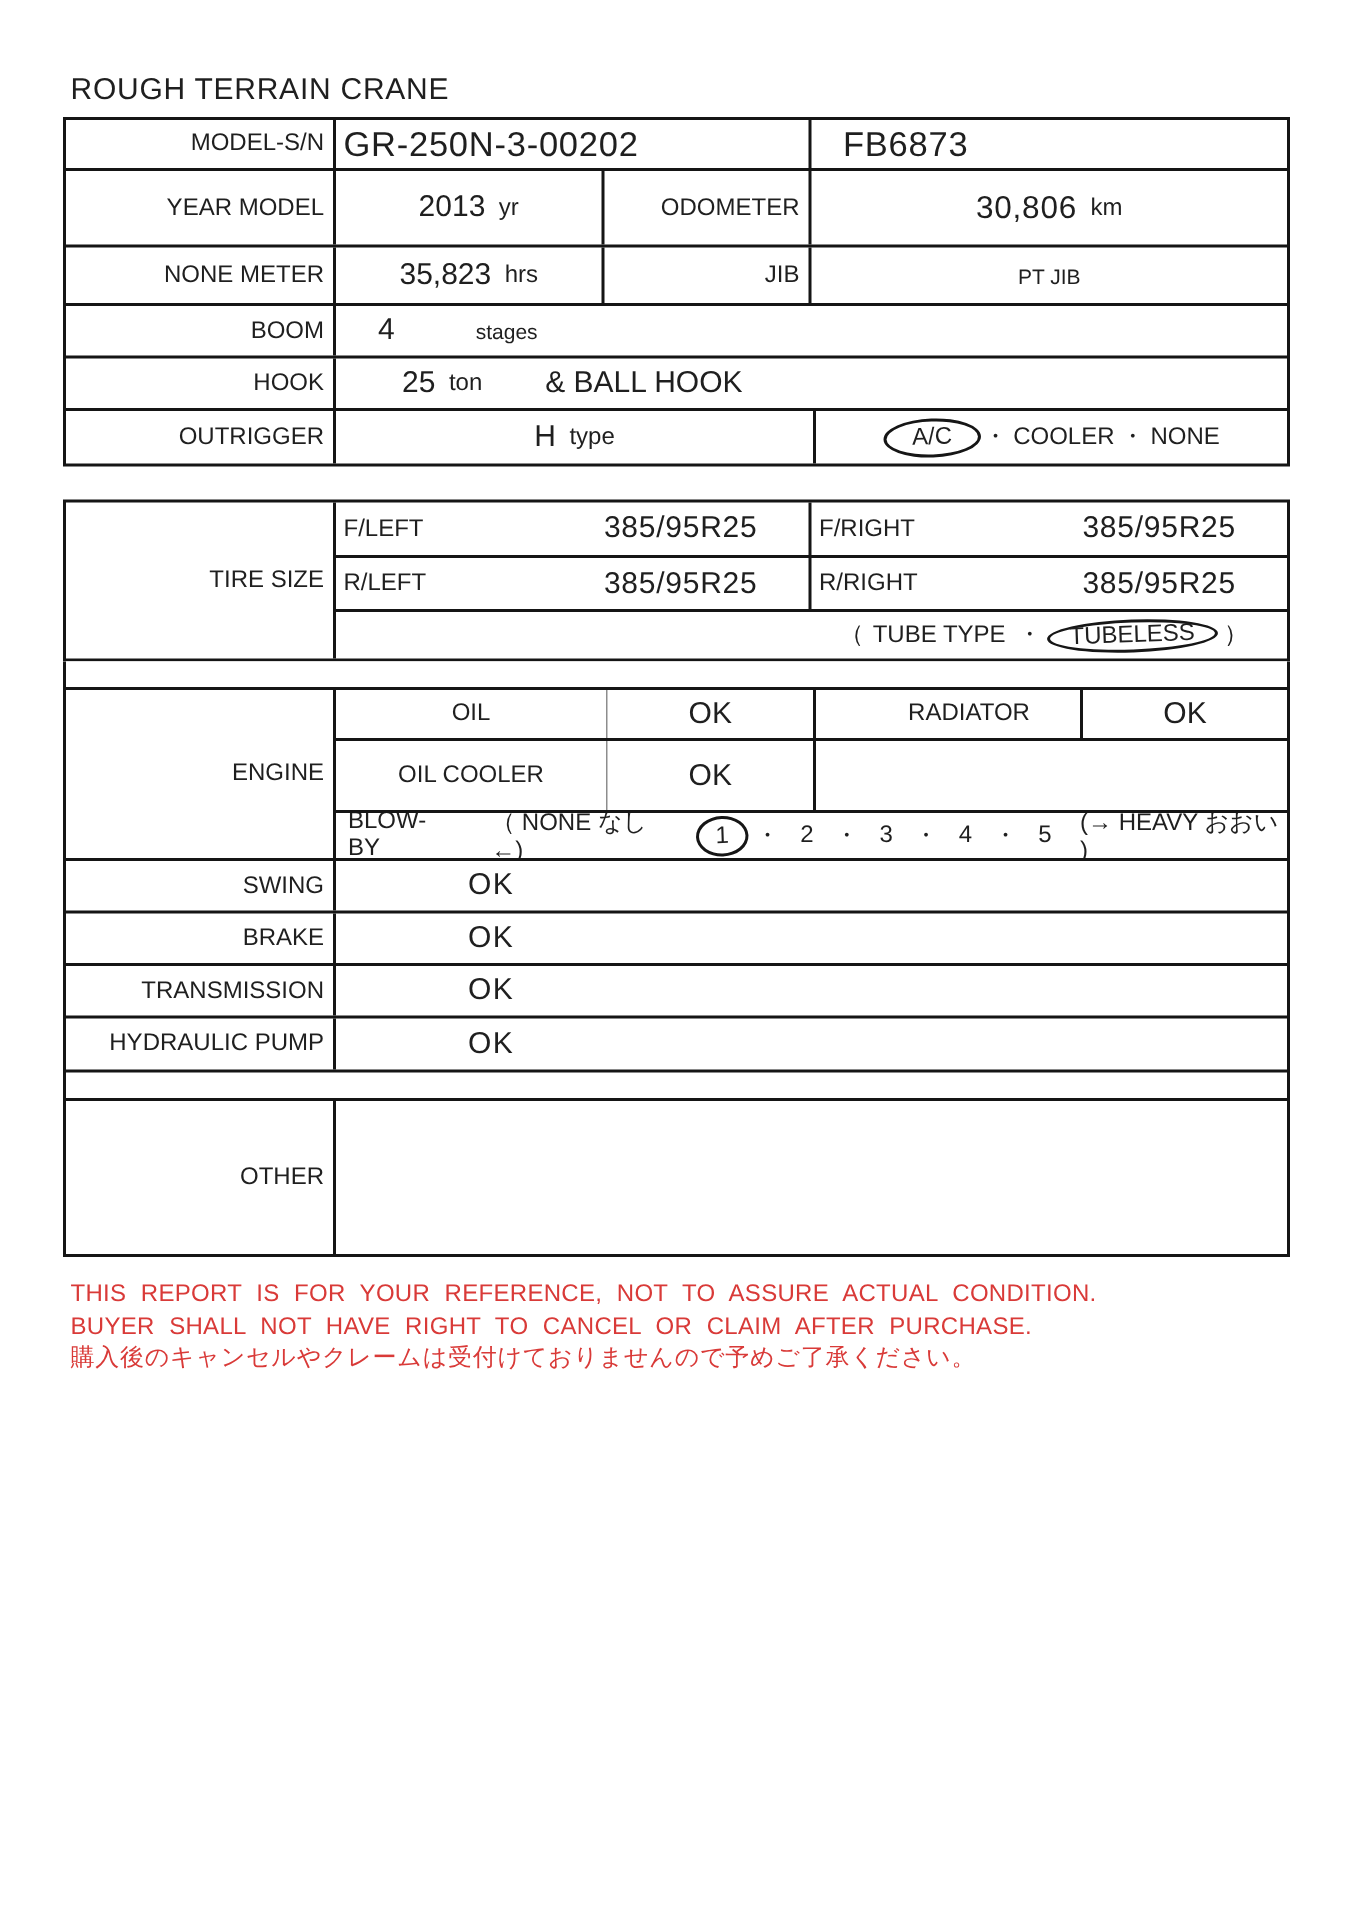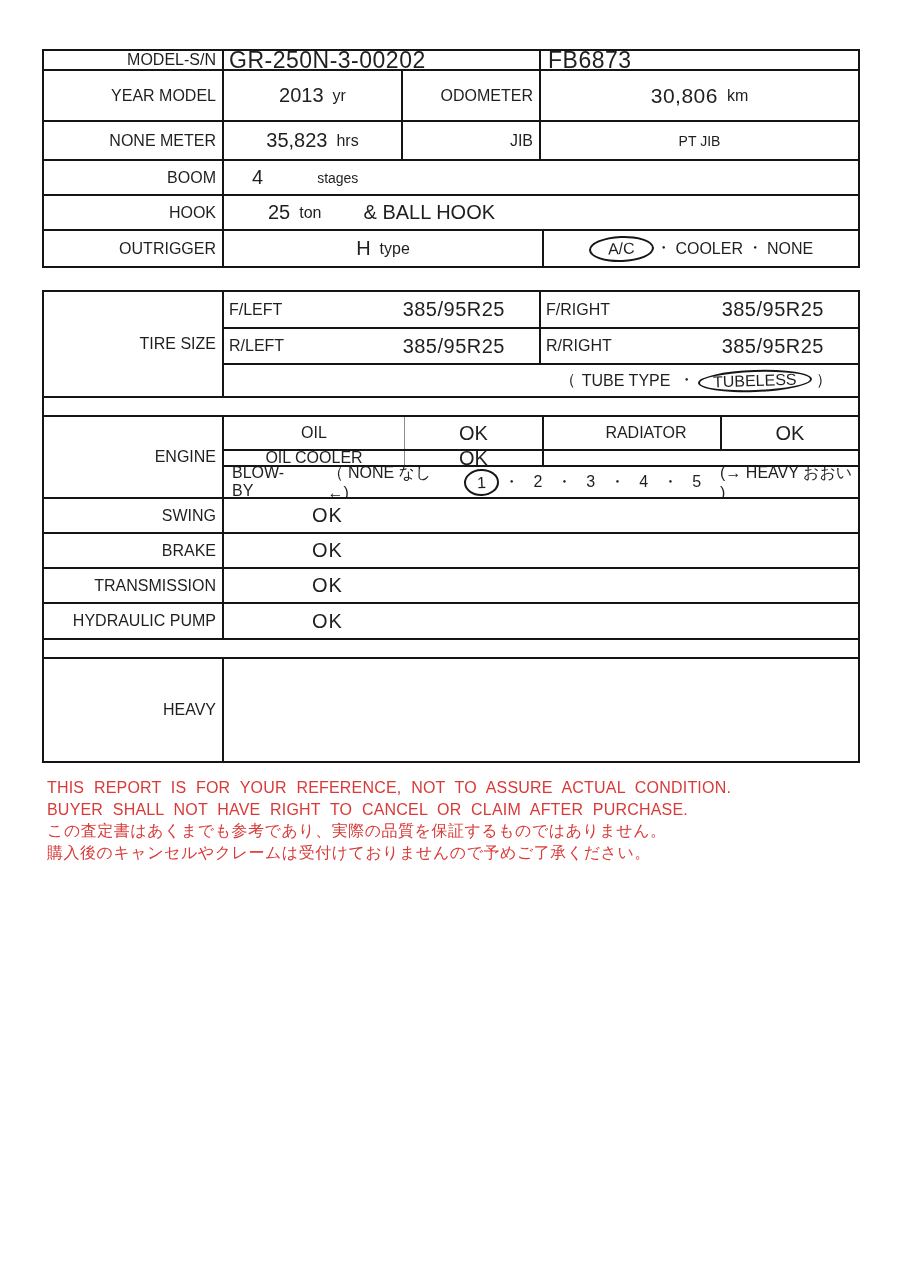--- a/index.html
+++ b/index.html
@@ -42,39 +42,39 @@
   .w138{width:138px;flex:0 0 138px;}
   .w178{width:178px;flex:0 0 178px;padding-left:28px;}
   .w315{width:315px;flex:0 0 315px;}
   .w316{width:316px;flex:0 0 316px;}
   .w318{width:318px;flex:0 0 318px;}
   .w319{width:319px;flex:0 0 319px;}
   .w634{width:634px;flex:0 0 634px;}
   
   .h17{height:17px;}
   .h19{height:19px;}
-  .h31{height:16px;}
+  .h31{height:48px;}
   .h32{height:32px;}
   .h33{height:33px;}
-  .h34{height:18px;}
+  .h34{height:32px;}
   .h35{height:35px;}
   .h36{height:36px;}
   .h37{height:37px;}
   .h39{height:39px;}
   .h41{height:51px;}
   .h104{height:104px;}
   
   .v23{font-size:23px;letter-spacing:0.5px;}
   .v21{font-size:21px;letter-spacing:0.5px;}
   .v20{font-size:20px;}
   .v19{font-size:14px;}
   .v16{font-size:16px;}
   .unit{font-size:16px;margin-left:9px;}
   .pl4{padding-left:5px;}
-  .pl6{padding-left:7px;}
+  .pl6{padding-left:21px;}
   
   .grp{display:flex;align-items:stretch;}
   .lab-span{
     width:180px;flex:0 0 180px;
     display:flex;align-items:center;justify-content:flex-end;
     text-align:right;padding-right:6px;font-size:16px;
     border-right:2px solid var(--line);
   }
   .grp-rows{flex:1 1 auto;min-width:0;}
   .grp-rows .row + .row{border-top:2px solid var(--line);}
@@ -105,20 +105,21 @@
   .footer p{margin:0;line-height:21.5px;}
   .f-en{font-size:16px;word-spacing:5px;letter-spacing:0.2px;}
   .f-jp{font-size:16px;letter-spacing:0.5px;}
   .spacer-row{background:#fff;}
 </style>
 </head>
 <body>
 
 <div class="page">
 
+  <h1 class="title">ROUGH TERRAIN CRANE</h1>
 
   <div class="tbl">
     <div class="row h34">
       <div class="cell lab w180">MODEL-S/N</div>
       <div class="cell w315 v23 pl4">GR-250N-3-00202</div>
       <div class="cell w319 bl v23 pl6">FB6873</div>
     </div>
     <div class="row h41">
       <div class="cell lab w180">YEAR MODEL</div>
       <div class="cell w177 c">
@@ -257,25 +258,24 @@
       <div class="cell w634 okcell">OK</div>
     </div>
     <div class="row h36">
       <div class="cell lab w180">HYDRAULIC PUMP</div>
       <div class="cell w634 okcell">OK</div>
     </div>
 
     <div class="row h19 spacer-row"></div>
 
     <div class="grp h104">
-      <div class="lab-span">HEAVY</div>
+      <div class="lab-span">OTHER</div>
       <div class="grp-rows"></div>
     </div>
   </div>
 
   <div class="footer">
     <p class="f-en">THIS REPORT IS FOR YOUR REFERENCE, NOT TO ASSURE ACTUAL CONDITION.</p>
     <p class="f-en">BUYER SHALL NOT HAVE RIGHT TO CANCEL OR CLAIM AFTER PURCHASE.</p>
-    <p class="f-jp">この査定書はあくまでも参考であり、実際の品質を保証するものではありません。</p>
     <p class="f-jp">購入後のキャンセルやクレームは受付けておりませんので予めご了承ください。</p>
   </div>
 
 </div>
 
 </body></html>

